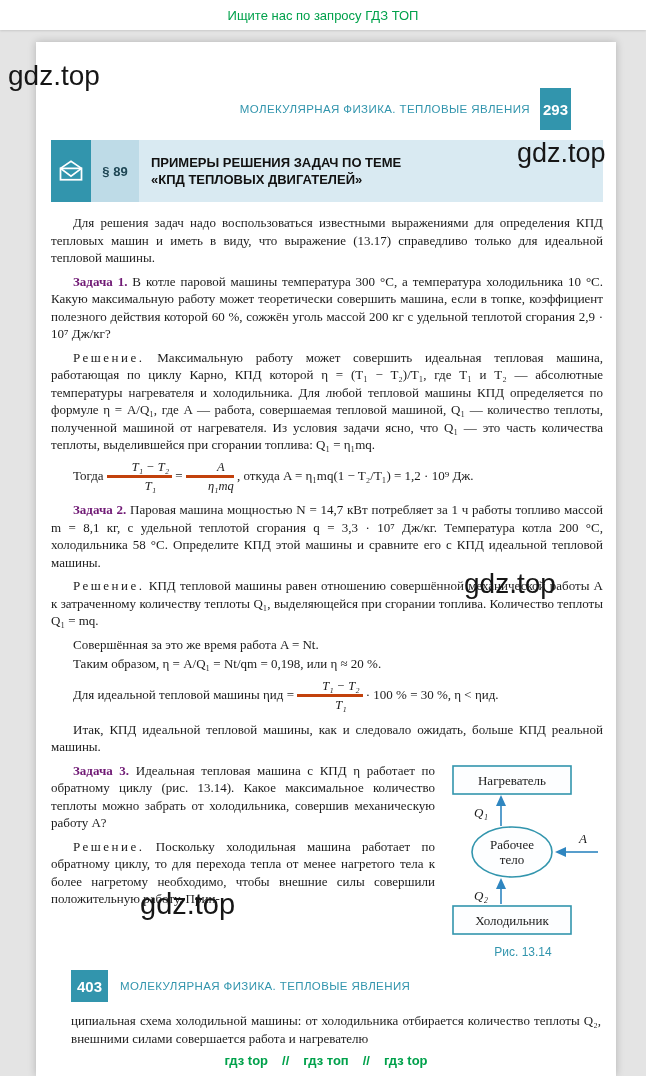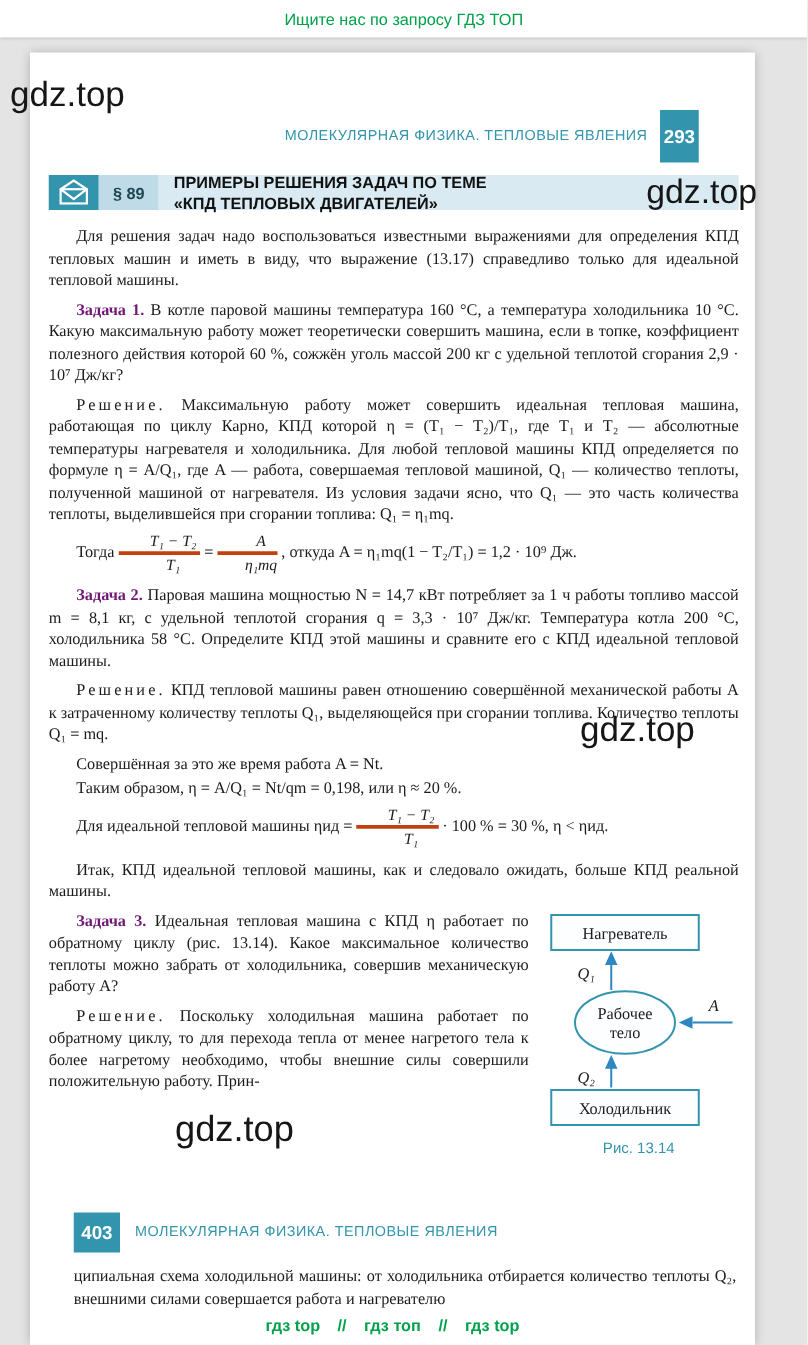--- a/index.html
+++ b/index.html
@@ -9,34 +9,34 @@
     font-family: "Liberation Serif", serif; color: #1b1b1b;
   }
   .top-banner {
     position: absolute; top: 0; left: 0; right: 0; height: 30px;
     background: #fff; display: flex; align-items: center; justify-content: center;
     box-shadow: 0 1px 2px rgba(0,0,0,.12); z-index: 5;
   }
   .banner-text { font-family: "Liberation Sans", sans-serif; font-size: 13px; color: #00a14b; }
 
   .page {
-    position: absolute; left: 24px; top: 42px; width: 580px; height: 1034px;
+    position: absolute; left: 36px; top: 42px; width: 580px; height: 1034px;
     background: #fff; box-shadow: 0 0 8px rgba(0,0,0,.22);
     display: flex; flex-direction: column; overflow: hidden;
   }
 
   .hdr-row { margin-top: 46px; display: flex; justify-content: flex-end; align-items: center; gap: 10px; padding-right: 45px; }
   .hdr-title { font-family: "Liberation Sans", sans-serif; font-size: 11.5px; color: #3295ad; letter-spacing: .4px; }
   .pagenum-box {
     width: 31px; height: 42px; background: #3295ad; color: #fff; flex: none;
     display: flex; align-items: center; justify-content: center;
     font-family: "Liberation Sans", sans-serif; font-size: 15px; font-weight: bold;
   }
 
-  .section-band { margin: 10px 13px 0 15px; display: flex; height: 28px; border-radius: 14px; }
+  .section-band { margin: 10px 13px 0 15px; display: flex; height: 62px; border-radius: 14px; }
   .icon-box { width: 40px; background: #3295ad; display: flex; align-items: center; justify-content: center; flex: none; }
   .para-box {
     width: 48px; background: #bedbe7; flex: none;
     display: flex; align-items: center; justify-content: center;
     font-family: "Liberation Sans", sans-serif; font-size: 13px; font-weight: bold; color: #1e4654;
   }
   .title-box { flex: 1; background: #d9eaf2; display: flex; flex-direction: column; justify-content: center; padding-left: 12px; gap: 2px; }
   .stl { font-family: Liberation Sans, sans-serif; font-size: 13px; font-weight: bold; color: #111; }
 
   .content { margin: 12px 13px 0 15px; font-size: 13px; line-height: 17.5px; text-align: justify; }
@@ -96,21 +96,21 @@
     <div class="title-box">
       <div class="stl">ПРИМЕРЫ РЕШЕНИЯ ЗАДАЧ ПО ТЕМЕ</div>
       <div class="stl">«КПД ТЕПЛОВЫХ ДВИГАТЕЛЕЙ»</div>
     </div>
   </div>
 
   <div class="content">
 
     <p class="para">Для решения задач надо воспользоваться известными выражениями для определения КПД тепловых машин и иметь в виду, что выражение (13.17) справедливо только для идеальной тепловой машины.</p>
 
-    <p class="para"><span class="task-label">Задача 1.</span> <span>В котле паровой машины температура 160 °С, а температура холодильника 10 °С. Какую максимальную работу может теоретически совершить машина, если в топке, коэффициент полезного действия которой 60 %, сожжён уголь массой 200 кг с удельной теплотой сгорания 2,9 · 10⁷ Дж/кг?</span></p>
+    <p class="para"><span class="task-label">Задача 1.</span> <span>В котле паровой машины температура 300 °С, а температура холодильника 10 °С. Какую максимальную работу может теоретически совершить машина, если в топке, коэффициент полезного действия которой 60 %, сожжён уголь массой 200 кг с удельной теплотой сгорания 2,9 · 10⁷ Дж/кг?</span></p>
 
     <p class="para"><span class="sol-label">Решение.</span> <span>Максимальную работу может совершить идеальная тепловая машина, работающая по циклу Карно, КПД которой η = (T₁ − T₂)/T₁, где T₁ и T₂ — абсолютные температуры нагревателя и холодильника. Для любой тепловой машины КПД определяется по формуле η = A/Q₁, где A — работа, совершаемая тепловой машиной, Q₁ — количество теплоты, полученной машиной от нагревателя. Из условия задачи ясно, что Q₁ — это часть количества теплоты, выделившейся при сгорании топлива: Q₁ = η₁mq.</span></p>
 
     <p class="formula">
       <span>Тогда</span>
       <span class="frac"><span class="num">T₁ − T₂</span><span class="den">T₁</span></span>
       <span>=</span>
       <span class="frac"><span class="num">A</span><span class="den">η₁mq</span></span>
       <span>, откуда A = η₁mq(1 − T₂/T₁) = 1,2 · 10⁹ Дж.</span>
     </p>

